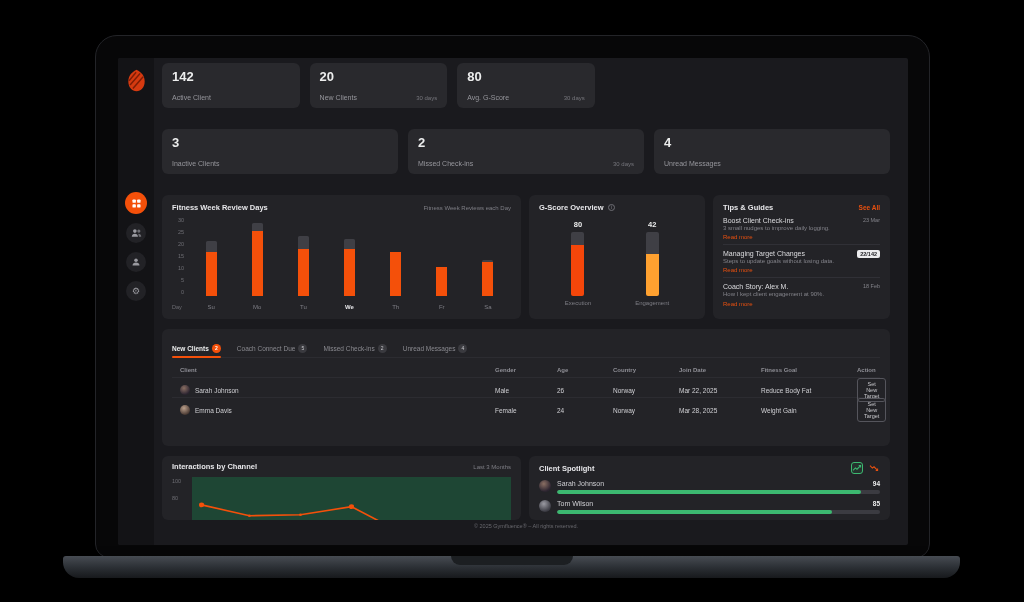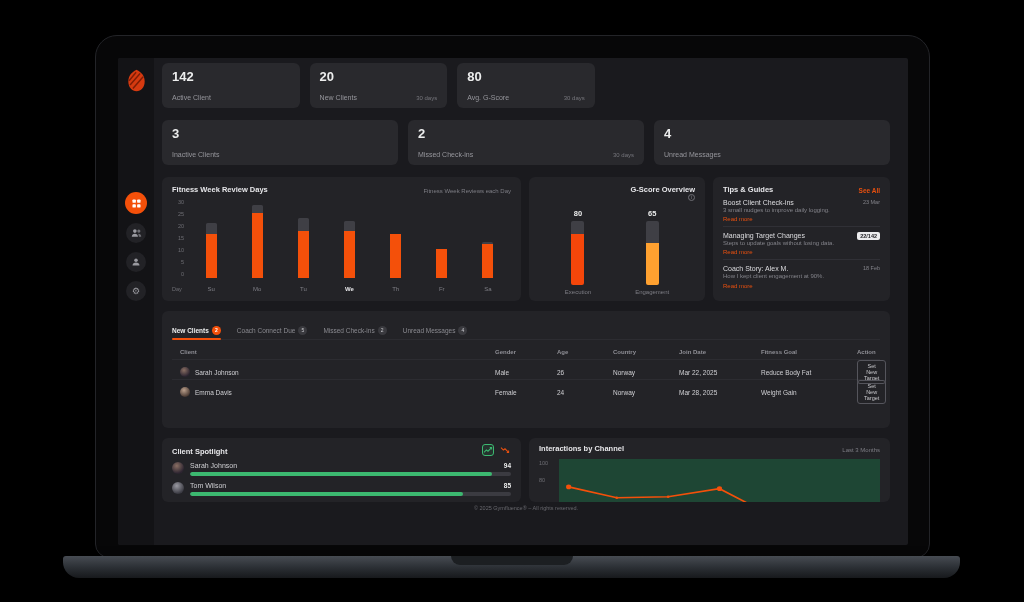--- a/index.html
+++ b/index.html
@@ -39,33 +39,33 @@
   .user-chip { display:flex; align-items:center; gap:5px; cursor:pointer; }
   .avatar { border-radius:50%; display:inline-block; }
   .hdr-avatar { width:16px; height:16px; background:radial-gradient(circle at 38% 30%,#708257,#33392b 65%,#1d2019); }
   .user-text { display:flex; flex-direction:column; line-height:1.25; }
   .user-name { color:#eceded; font-size:7px; font-weight:bold; }
   .user-role { color:#8e8e95; font-size:6px; }
 
   .content { flex:1; padding:5px 18px 0 8px; display:flex; flex-direction:column; overflow:hidden; }
 
   
-  .stats5, .stats3 { display:grid; gap:10px; margin-bottom:12px; }
+  .stats5, .stats3 { display:grid; gap:10px; margin-bottom:21px; }
   .stats5 { grid-template-columns:repeat(5,1fr); }
   .stats3 { grid-template-columns:repeat(3,1fr); }
   .card { height:45px; background:#29292d; border-radius:6px; padding:6px 10px 7px;
     display:flex; flex-direction:column; justify-content:space-between; }
   .card-value { color:#eceded; font-size:13px; font-weight:bold; }
   .card-bottom { display:flex; justify-content:space-between; align-items:flex-end; }
   .card-label { color:#96969c; font-size:7px; }
   .card-period { color:#76767c; font-size:6px; white-space:nowrap; }
 
   
   .panel { background:#232327; border-radius:6px; padding:8px 10px; overflow:hidden; }
-  .panel-head { display:flex; justify-content:space-between; align-items:flex-end; }
+  .panel-head { display:flex; justify-content:space-between; align-items:center; }
   .panel-title { color:#e7e7ea; font-size:7.5px; font-weight:bold; }
   .panel-sub { color:#7e7e85; font-size:6px; }
   .info-dot { width:7px; height:7px; border-radius:50%; border:1px solid #6e6e74; color:#8e8e95;
     font-size:4.5px; line-height:6px; text-align:center; display:inline-block; margin-left:4px; cursor:pointer; }
   .info-dot::after { content:"i"; }
 
   .charts-row { display:grid; grid-template-columns:359px 176px 1fr; gap:8px; height:124px; margin-bottom:10px; }
 
   
   .wk-grid { display:grid; grid-template-columns:16px 1fr; grid-template-rows:78px 14px; margin-top:6px; }
@@ -321,35 +321,35 @@
                   <span>Tu</span>
                     <span class="hl">We</span>
                   <span>Th</span>
                     <span>Fr</span>
                   <span>Sa</span>
                 </div>
               </div>
             </section>
 
             <section class="panel">
-              <div class="panel-head" style="justify-content:flex-start;flex-direction:column;">
+              <div class="panel-head" style="justify-content:flex-start;">
                 <span class="panel-title">G-Score Overview</span>
                 <span class="info-dot"></span>
               </div>
               <div class="gs-body">
                 <div class="gs-col">
                   <span class="gs-val">80</span>
                   <div class="gs-bar">
                       <div class="gs-cap"></div>
                       <div style="height: 80%; background: rgb(244, 70, 10);"></div>
                     </div>
                   <span class="gs-label">Execution</span>
                 </div>
                 <div class="gs-col">
-                  <span class="gs-val">65</span>
+                  <span class="gs-val">42</span>
                   <div class="gs-bar">
                       <div class="gs-cap"></div>
                       <div style="height: 65%; background: rgb(255, 161, 48);"></div>
                     </div>
                   <span class="gs-label">Engagement</span>
                 </div>
               </div>
             </section>
 
             <section class="panel">
@@ -434,20 +434,41 @@
                 <span>24</span>
                 <span>Norway</span>
                 <span>Mar 28, 2025</span>
                 <span>Weight Gain</span>
                 <span class="col-action"><button class="btn-target">Set New Target</button></span>
               </div>
             </div>
           </section>
 
           <div class="bottom-row">
+            <section class="panel interactions">
+              <div class="panel-head">
+                <span class="panel-title">Interactions by Channel</span>
+                <span class="panel-sub">Last 3 Months</span>
+              </div>
+              <div class="ix-plotwrap">
+                <span class="ix-ylab ix-y0">100</span>
+                <span class="ix-ylab ix-y1">80</span>
+                <div class="ix-plot">
+                    <svg preserveAspectRatio="none" viewBox="0 0 300 54">
+                      <polyline points="9,27.900000000000002 54,38.7 102.00000000000001,37.8 150,29.700000000000003 189,51.3" fill="none" stroke="#f4500a" stroke-width="1.6"></polyline>
+                      <circle cx="9" cy="27.900000000000002" r="2.4" fill="#f4500a"></circle>
+                      <circle cx="54" cy="38.7" r="1.3" fill="#f4500a"></circle>
+                      <circle cx="102.00000000000001" cy="37.8" r="1.3" fill="#f4500a"></circle>
+                      <circle cx="150" cy="29.700000000000003" r="2.4" fill="#f4500a"></circle>
+                      <circle cx="189" cy="51.3" r="1.3" fill="#f4500a"></circle>
+                    </svg>
+                  </div>
+              </div>
+            </section>
+
             <section class="panel spotlight">
               <div class="panel-head">
                 <span class="panel-title">Client Spotlight</span>
                 <span class="spot-toggles">
                   <button class="spot-btn up">
                     <svg width="10" height="8" viewBox="0 0 12 10">
                       <polyline points="1,8 4,5 6,6.5 10.5,2" fill="none" stroke="#3cb870" stroke-width="1.3"></polyline>
                       <path d="M8.2 2 h2.3 v2.3" fill="none" stroke="#3cb870" stroke-width="1.3"></path>
                     </svg>
                   </button>
@@ -477,41 +498,20 @@
                   <div class="spot-line">
                     <span class="spot-name">Tom Wilson</span>
                     <span class="spot-val">85</span>
                   </div>
                   <div class="spot-track">
                       <div class="spot-fill" style="width: 85%;"></div>
                     </div>
                 </div>
               </div>
             </section>
-
-            <section class="panel interactions">
-              <div class="panel-head">
-                <span class="panel-title">Interactions by Channel</span>
-                <span class="panel-sub">Last 3 Months</span>
-              </div>
-              <div class="ix-plotwrap">
-                <span class="ix-ylab ix-y0">100</span>
-                <span class="ix-ylab ix-y1">80</span>
-                <div class="ix-plot">
-                    <svg preserveAspectRatio="none" viewBox="0 0 300 54">
-                      <polyline points="9,27.900000000000002 54,38.7 102.00000000000001,37.8 150,29.700000000000003 189,51.3" fill="none" stroke="#f4500a" stroke-width="1.6"></polyline>
-                      <circle cx="9" cy="27.900000000000002" r="2.4" fill="#f4500a"></circle>
-                      <circle cx="54" cy="38.7" r="1.3" fill="#f4500a"></circle>
-                      <circle cx="102.00000000000001" cy="37.8" r="1.3" fill="#f4500a"></circle>
-                      <circle cx="150" cy="29.700000000000003" r="2.4" fill="#f4500a"></circle>
-                      <circle cx="189" cy="51.3" r="1.3" fill="#f4500a"></circle>
-                    </svg>
-                  </div>
-              </div>
-            </section>
           </div>
 
           <div class="footer">© 2025 Gymfluence® – All rights reserved.</div>
         </div>
       </div>
     </div>
   </div>
   <div class="deck">
     <div class="notch"></div>
   </div>

